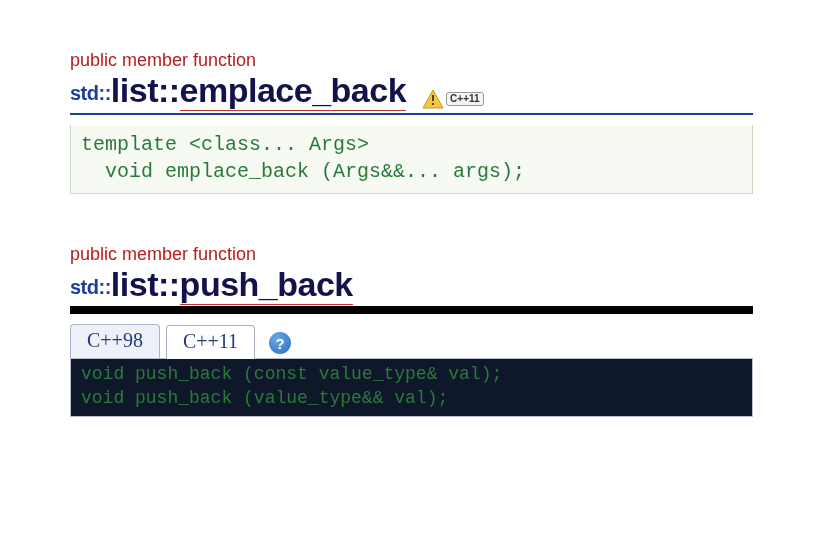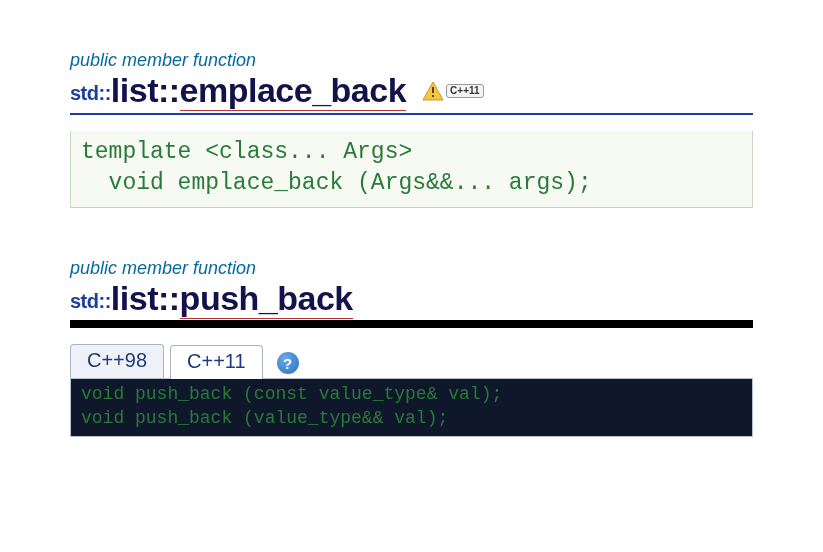--- a/index.html
+++ b/index.html
@@ -9,32 +9,31 @@
     background: #ffffff;
     width: 823px;
     height: 552px;
     box-sizing: border-box;
   }
   .section {
     margin-bottom: 50px;
   }
   .kind {
     font-size: 18px;
-    color: #0369a1;
+    color: #b91c1c;
     margin: 0 0 2px 0;
     font-weight: 400;
-    font-style: italic;
   }
   .title-row {
     display: flex;
-    align-items: center;
+    align-items: flex-end;
     gap: 10px;
     border-bottom: 2px solid #1a3f9c;
     padding-bottom: 4px;
-    margin-bottom: 16px;
+    margin-bottom: 10px;
   }
   .title {
     font-size: 34px;
     font-weight: 700;
     color: #14124a;
     letter-spacing: -0.5px;
     line-height: 1.05;
   }
   .title .ns {
     font-size: 20px;
@@ -78,33 +77,33 @@
     background: #f4f4f4;
     line-height: 1.2;
     font-family: Arial, sans-serif;
   }
   .codebox {
     background: #f6faf3;
     border: 1px solid #c9d6c0;
     border-top: none;
     padding: 6px 10px 8px 10px;
     font-family: "Courier New", monospace;
-    font-size: 23px;
+    font-size: 20px;
     line-height: 1.35;
     color: #2a7a3a;
     white-space: pre;
   }
   .tabs-row {
     display: flex;
     align-items: flex-end;
     gap: 6px;
     margin-top: 8px;
   }
   .tab {
-    font-family: Liberation Sans, sans-serif;
+    font-family: Liberation Serif, serif;
     font-size: 20px;
     color: #213a7a;
     padding: 4px 16px 6px 16px;
     border: 1px solid #aab2c6;
     border-bottom: none;
     background: #eef1f7;
     border-radius: 4px 4px 0 0;
     cursor: pointer;
   }
   .tab.active {

